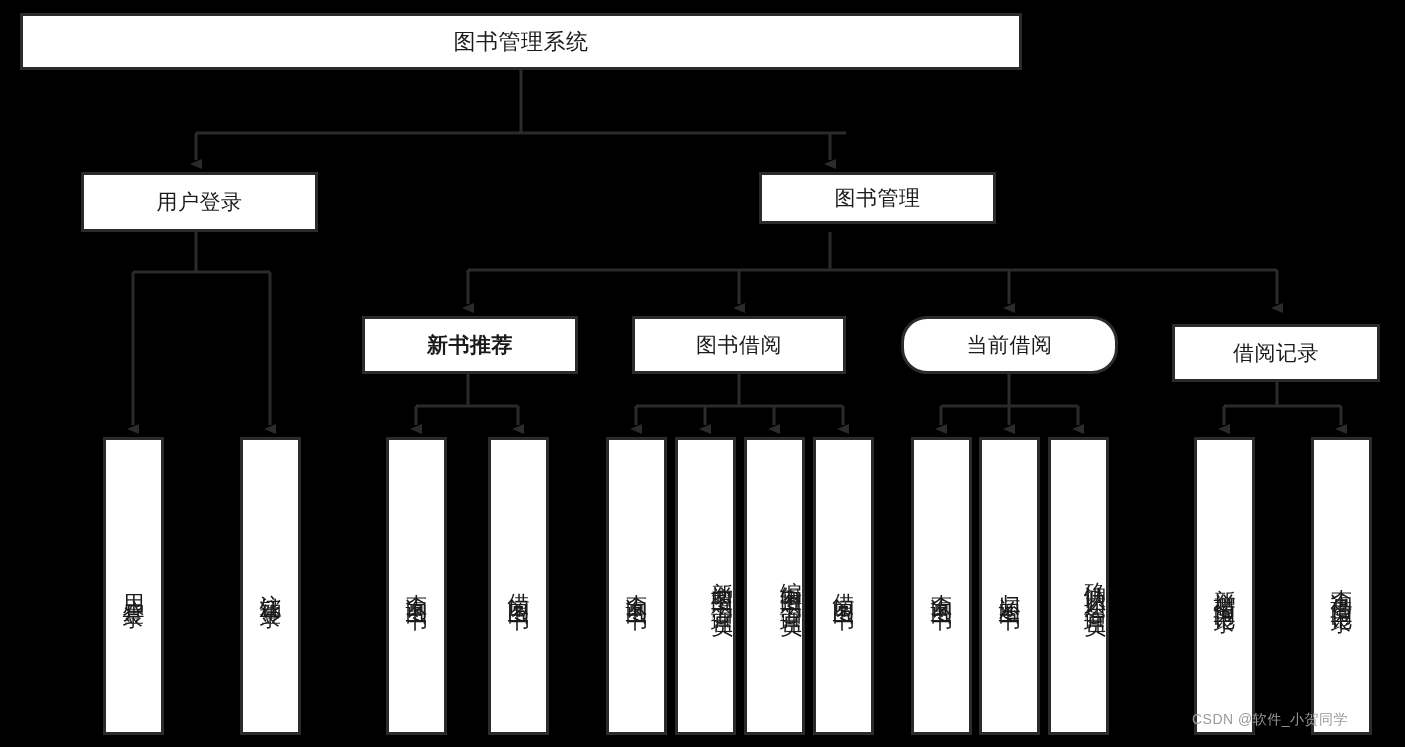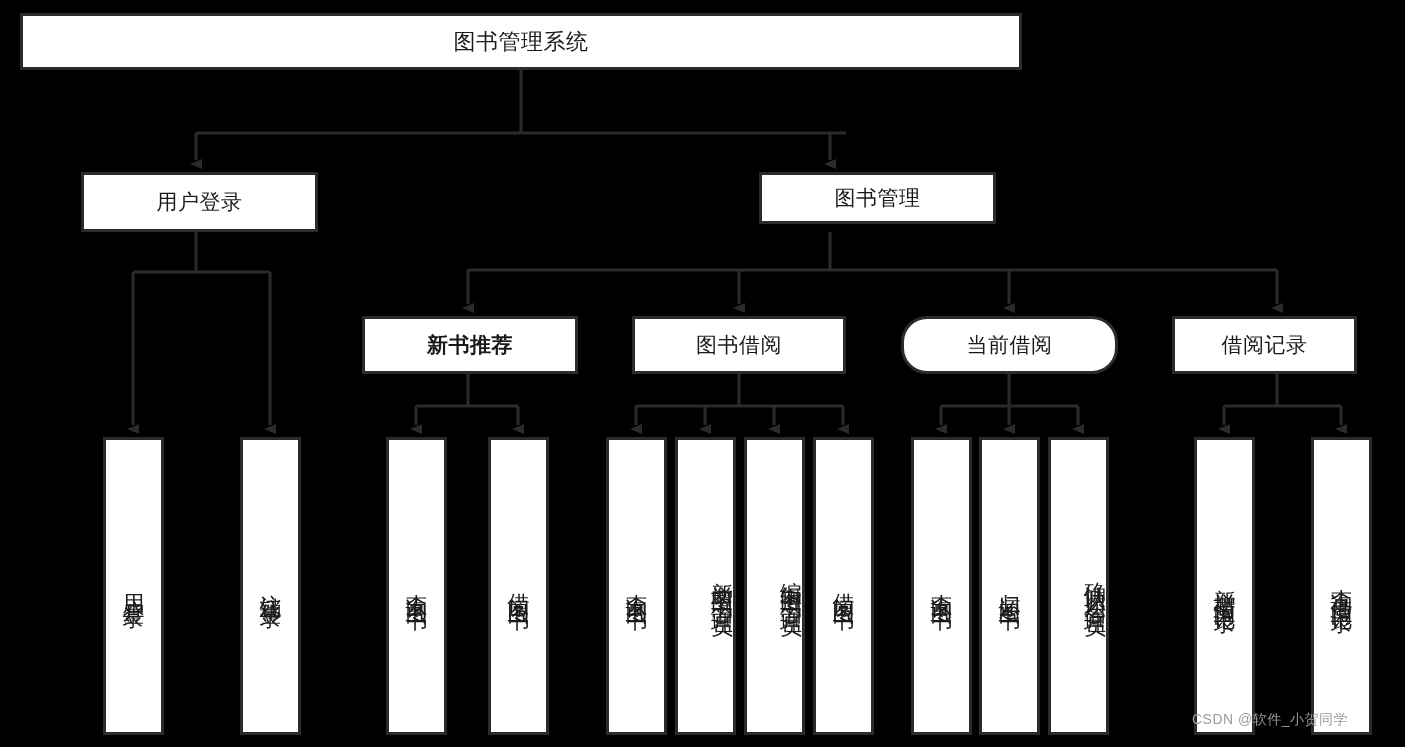--- a/index.html
+++ b/index.html
@@ -130,21 +130,21 @@
   <div class="node h" style="left:81px; top:172px; width:237px; height:60px;">用户登录</div>
 
   <div class="node h" style="left:711px; top:172px; width:237px; height:52px;margin-left:48px;">图书管理</div>
 
   <div class="node h" style="left:362px; top:316px; width:216px; height:58px;font-weight:bold;">新书推荐</div>
 
   <div class="node h" style="left:632px; top:316px; width:214px; height:58px;">图书借阅</div>
 
   <div class="node h" style="left:901px; top:316px; width:217px; height:58px;border-radius:26px;">当前借阅</div>
 
-  <div class="node h" style="left:1172px; top:316px; width:185px; height:58px;">借阅记录</div>
+  <div class="node h" style="left:1172px; top:324px; width:208px; height:58px;">借阅记录</div>
 
   <div class="node v mid" style="left:103px; top:437px; width:61px; height:298px;">用户登录</div>
 
   <div class="node v mid" style="left:240px; top:437px; width:61px; height:298px;">注销登录</div>
 
   <div class="node v mid" style="left:386px; top:437px; width:61px; height:298px;">查询图书</div>
 
   <div class="node v mid" style="left:488px; top:437px; width:61px; height:298px;">借阅图书</div>
 
   <div class="node v mid" style="left:606px; top:437px; width:61px; height:298px;">查询图书</div>

